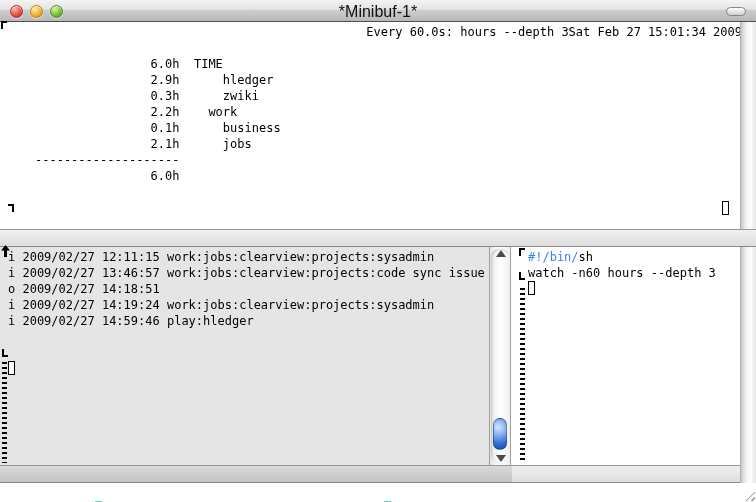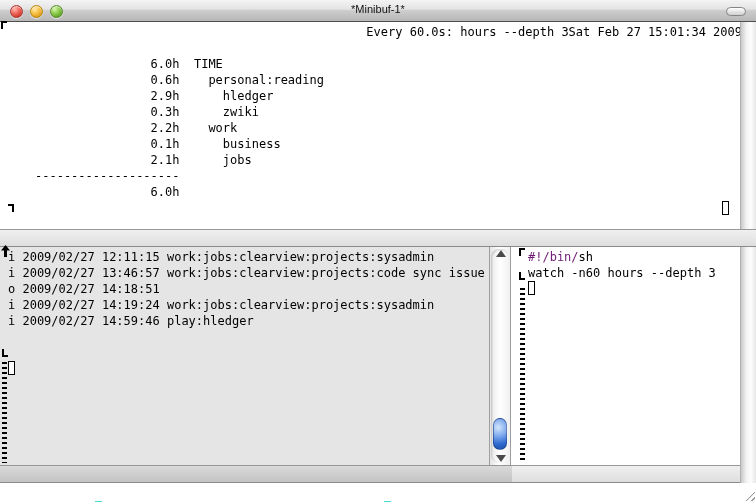--- a/index.html
+++ b/index.html
@@ -13,21 +13,21 @@
     position:absolute;left:0;top:0;width:756px;height:22px;
     background:linear-gradient(to bottom,#f4f4f4 0%,#e3e3e3 45%,#cfcfcf 46%,#b7b7b7 100%);
     border-bottom:1px solid #4e4e4e;box-sizing:border-box;
   }
   .traffic{position:absolute;top:5px;width:13px;height:13px;border-radius:50%;box-shadow:inset 0 1px 1px rgba(255,255,255,.7), 0 1px 1px rgba(255,255,255,.6);}
   .t-close{left:10px;background:radial-gradient(circle at 35% 30%,#ffb8b0 0%,#ee6a5e 40%,#d33a2c 75%,#b02c20 100%);border:1px solid #a33;box-sizing:border-box;}
   .t-min{left:30px;background:radial-gradient(circle at 35% 30%,#ffe9b0 0%,#f6c348 40%,#e09f1f 75%,#c2881a 100%);border:1px solid #b8860b;box-sizing:border-box;}
   .t-zoom{left:50px;background:radial-gradient(circle at 35% 30%,#d8f3b0 0%,#8fce4e 40%,#60a62a 75%,#4d8a20 100%);border:1px solid #5a8a2a;box-sizing:border-box;}
   .win-title{
     position:absolute;left:0;right:0;top:3px;text-align:center;
-    font-family:"Liberation Sans","DejaVu Sans",sans-serif;font-size:11px;color:#111;
+    font-family:"Liberation Sans","DejaVu Sans",sans-serif;font-size:16px;color:#111;
   }
   .toolbar-pill{
     position:absolute;right:10px;top:7px;width:20px;height:9px;border-radius:5px;
     background:linear-gradient(to bottom,#fefefe,#cfcfcf);border:1px solid #858585;box-sizing:border-box;
   }
   
   .mono-line{white-space:pre;line-height:16px;height:16px;}
   
   .term-pane{position:absolute;left:0;top:22px;width:740px;height:207px;background:#fff;}
   .term-line1{position:absolute;left:14px;top:2px;width:728px;display:flex;justify-content:flex-end;}
@@ -45,21 +45,21 @@
     border-top:1px solid #979797;border-bottom:1px solid #8a8a8a;
     line-height:16px;white-space:pre;
   }
   .ml-light{background:linear-gradient(to bottom,#f0f0f0,#dedede);}
   .ml-dark{background:linear-gradient(to bottom,#dadada,#c3c3c3);}
   
   .timelog-pane{position:absolute;left:0;top:247px;width:489px;height:218px;background:#e5e5e5;}
   .timelog-text{position:absolute;left:8px;top:2px;}
   .script-pane{position:absolute;left:511px;top:247px;width:229px;height:218px;background:#fff;}
   .script-text{position:absolute;left:17px;top:2px;}
-  .red{color:#701a75;}
+  .red{color:#3b82f6;}
   
   .sb-strip{
     position:absolute;width:16px;box-sizing:border-box;
     background:linear-gradient(to right,#c9c9c9 0%,#f2f2f2 35%,#fdfdfd 65%,#e6e6e6 100%);
     border-left:1px solid #b0b0b0;
   }
   .sb-mid{
     position:absolute;left:489px;top:247px;width:22px;height:218px;box-sizing:border-box;
     border-left:1px solid #9e9e9e;border-right:1px solid #9e9e9e;
     background:linear-gradient(to right,#e4e4e4 0%,#ffffff 45%,#f0f0f0 100%);
@@ -100,21 +100,20 @@
     <div class="toolbar-pill"></div>
   </div>
 
   <div class="term-pane">
     <div class="term-line1">
       <span class="mono-line">Every 60.0s: hours --depth 3</span>
       <span class="mono-line">Sat Feb 27 15:01:34 2009</span>
     </div>
     <div class="term-report">
       <div class="mono-line">                6.0h  TIME</div>
-      <div class="mono-line">                0.6h    personal:reading</div>
       <div class="mono-line">                2.9h      hledger</div>
       <div class="mono-line">                0.3h      zwiki</div>
       <div class="mono-line">                2.2h    work</div>
       <div class="mono-line">                0.1h      business</div>
       <div class="mono-line">                2.1h      jobs</div>
       <div class="mono-line">--------------------</div>
       <div class="mono-line">                6.0h</div>
     </div>
   </div>
 

